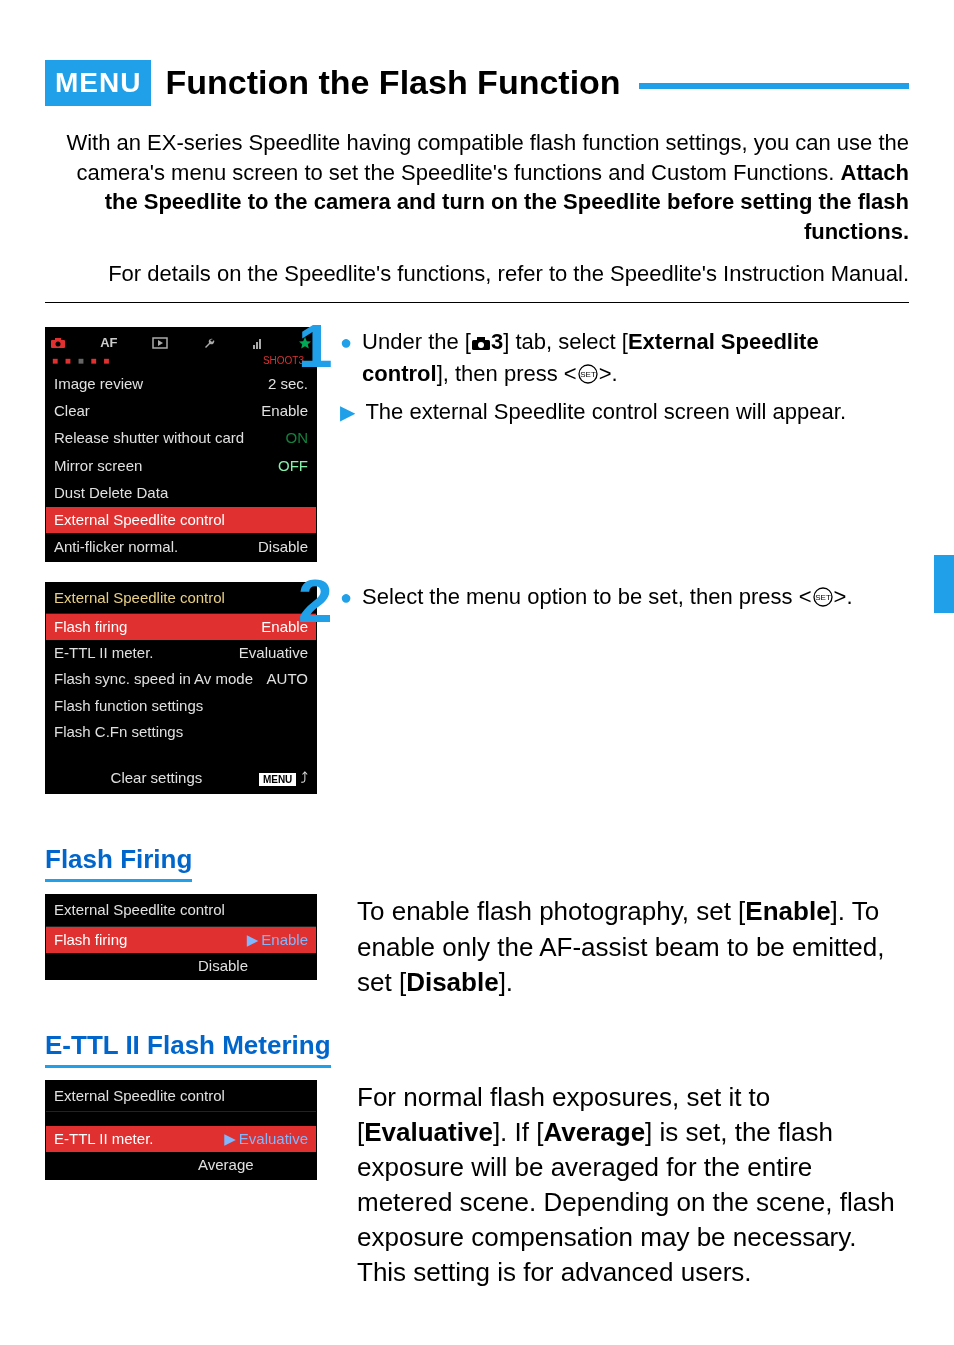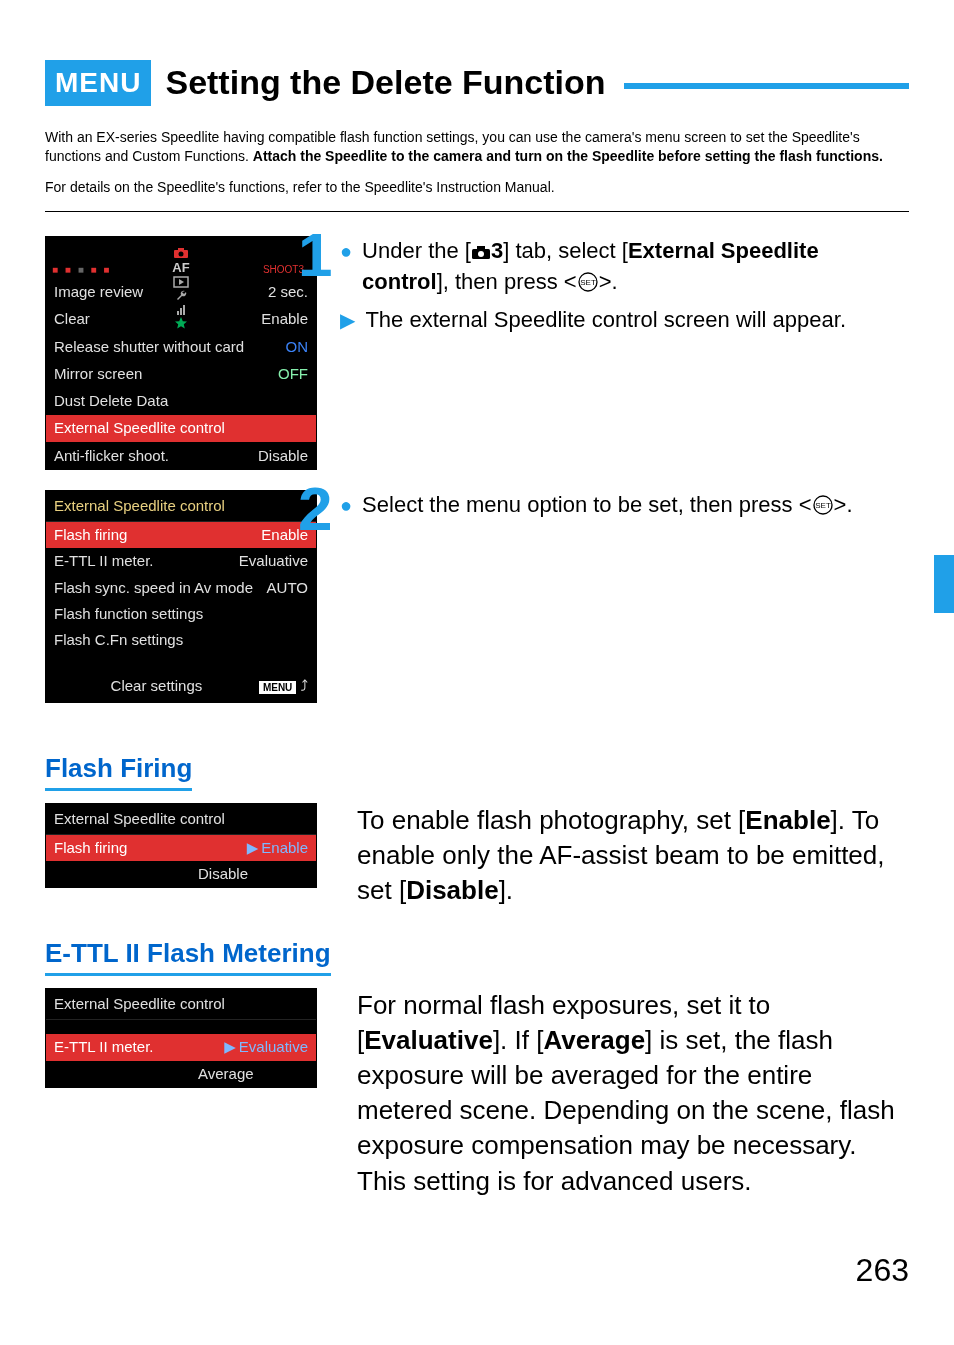--- a/index.html
+++ b/index.html
@@ -23,21 +23,21 @@
     letter-spacing: 1px;
   }
   .page-title { font-size: 34px; font-weight: bold; }
   .title-line {
     flex: 1;
     height: 6px;
     background: #20a0e8;
     margin-left: 18px;
     margin-top: 6px;
   }
-  .intro { font-size: 14px; margin-bottom: 12px; }
+  .intro { font-size: 22px; margin-bottom: 12px; text-align: right; }
   .intro strong { font-weight: bold; }
   .divider { border: none; border-top: 1px solid #000; margin: 14px 0 24px 0; }
   .step-block { display: flex; align-items: flex-start; margin-bottom: 20px; }
   .left-col { width: 280px; flex: 0 0 280px; margin-right: 15px; }
   .right-col { flex: 1; position: relative; }
   .bignum {
     position: absolute;
     left: -42px;
     top: -12px;
     font-size: 62px;
@@ -61,40 +61,39 @@
     color: #e0e0e0;
     font-family: Arial, Helvetica, sans-serif;
     font-size: 15px;
     width: 272px;
     border: 1px solid #000;
   }
   .lcd-tabs {
     display: flex;
     align-items: center;
     justify-content: space-between;
-    padding: 10px 4px 0 4px;
+    padding: 3px 4px 0 4px;
     height: 26px;
-    flex-direction: column;
   }
   .lcd-tab { color: #888; font-size: 13px; display:flex; align-items:center; gap:2px;}
   .lcd-tab svg { display:block; }
   .lcd-tab.active { color: #e03030; }
   .lcd-shoot { font-size: 10px; color: #e03030; text-align: right; padding-right: 6px; }
   .lcd-dots { padding: 0 6px 4px 6px; font-size: 10px; letter-spacing: 2px; }
   .lcd-dots .red { color: #e03030; }
   .lcd-dots .grey { color: #666; }
   .lcd-row {
     display: flex;
     justify-content: space-between;
     padding: 3px 8px;
     border-top: 1px solid #000;
     gap: 8px;
   }
   .lcd-row.hl { background: #e03030; color: #fff; }
-  .lcd-row .v-on { color: #3b82f6; }
+  .lcd-row .v-on { color: #15803d; }
   .lcd-row .v-off { color: #86efac; }
   .lcd-header {
     padding: 5px 8px;
     color: #e8d080;
     border-bottom: 1px solid #222;
     background:#000;
   }
   .lcd-header.white { color: #e0e0e0; }
   .lcd-clear { text-align: center; padding: 5px 0; display:flex; justify-content:center; padding:5px 8px;}
   .lcd-clear .menu-icon { background:#fff; color:#000; font-size:10px; font-weight:bold; padding:1px 4px; }
@@ -129,21 +128,21 @@
 </style>
 </head>
 <body>
 
 
 
 <div class="side-tab"></div>
 
 <div class="title-row">
   <span class="menu-badge">MENU</span>
-  <span class="page-title">Setting the Delete Function</span>
+  <span class="page-title">Function the Flash Function</span>
   <span class="title-line"></span>
 </div>
 
 <p class="intro">
   <span>With an EX-series Speedlite having compatible flash function settings, you can use the camera's menu screen to set the Speedlite's functions and Custom Functions. </span><strong>Attach the Speedlite to the camera and turn on the Speedlite before setting the flash functions.</strong>
 </p>
 <p class="intro">For details on the Speedlite's functions, refer to the Speedlite's Instruction Manual.</p>
 
 <hr class="divider">
 
@@ -207,21 +206,21 @@
         </div>
       <div class="lcd-row">
           <span>Dust Delete Data</span>
           <span></span>
         </div>
       <div class="lcd-row hl">
           <span>External Speedlite control</span>
           <span></span>
         </div>
       <div class="lcd-row">
-          <span>Anti-flicker shoot.</span>
+          <span>Anti-flicker normal.</span>
           <span>Disable</span>
         </div>
     </div>
   </div>
   <div class="right-col">
     <div class="bignum">1</div>
     <ul class="bullet-list">
       <li>
         <span class="bullet-dot">●</span>
         <span class="bullet-text">

